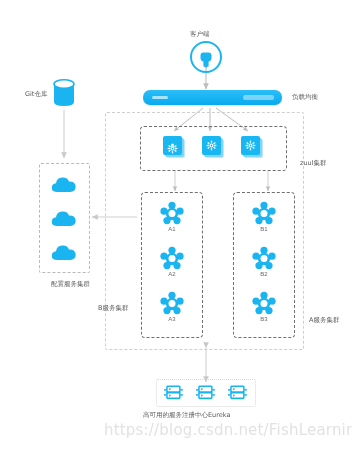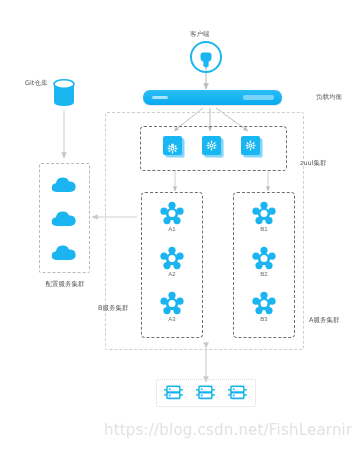--- a/index.html
+++ b/index.html
@@ -17,21 +17,21 @@
   
   .lbl{
     position:absolute;
     font-size:6.5px;
     color:#595959;
     line-height:8px;
     letter-spacing:0px;
     white-space:nowrap;
     font-family:"DejaVu Sans","Liberation Sans",sans-serif;
   }
-  .lbl.ctr{text-align:center;white-space:normal;}
+  .lbl.ctr{text-align:right;white-space:normal;}
   .node-lbl{
     position:absolute;
     font-size:6px;
     color:#6b6b6b;
     text-align:center;
     width:30px;
     line-height:7px;
     font-family:"Liberation Sans",sans-serif;
   }
 
@@ -111,21 +111,21 @@
       <path d="M10.5 10.5 L10.5 14.5 Q10.5 11.6 13.2 11.6 L18.8 11.6 Q21.5 11.6 21.5 14.5 L21.5 10.5
                L21.5 16.5 Q21.5 20.2 18.6 20.6 L18.6 25.4 L13.4 25.4 L13.4 20.6 Q10.5 20.2 10.5 16.5 Z" fill="#1ab5f1"></path>
       <rect x="14.7" y="20.2" width="2.6" height="6.4" fill="#1ab5f1"></rect>
     </svg>
   </div>
 
   <div class="lb-bar" data-name="load-balancer-bar-icon" style="left:143px;top:90px;width:139px;height:15px;">
     <div class="lb-seg" style="left:9px;top:6px;width:16px;height:3px;"></div>
     <div class="lb-seg2" style="left:100px;top:5px;width:31px;height:5px;"></div>
   </div>
-  <div class="lbl" data-name="load-balancer-label" style="left:292px;top:93px;margin-left:24px;">负载均衡</div>
+  <div class="lbl" data-name="load-balancer-label" style="left:292px;top:93px;">负载均衡</div>
 
   <div class="dbox light" data-name="platform-outer-boundary" style="left:105px;top:112px;width:199px;height:238px;"></div>
 
   <div class="dbox dark" data-name="zuul-cluster-boundary" style="left:140px;top:126px;width:147px;height:45px;"></div>
 
   <div class="gear-card" data-name="zuul-node-1" style="left:163px;top:136px;">
     <div class="back2"></div>
       <div class="back1"></div>
     <div class="front">
       <svg width="11" height="11" viewBox="0 0 24 24" data-name="gear-icon">
@@ -192,21 +192,21 @@
       </g>
     </svg>
   </div>
 
   <div class="abs" data-name="database-cylinder-icon" style="left:52px;top:78px;width:24px;height:30px;">
     <svg width="24" height="30" viewBox="0 0 24 30">
       <path d="M2 6 L2 24 Q2 28 12 28 Q22 28 22 24 L22 6 Z" fill="#1ab5f1"></path>
       <ellipse cx="12" cy="6" rx="10" ry="4.2" fill="#ffffff" stroke="#1ab5f1" stroke-width="1.6"></ellipse>
     </svg>
   </div>
-  <div class="lbl" data-name="git-repo-label" style="left:25px;top:79px;">Git仓库</div>
+  <div class="lbl" data-name="git-repo-label" style="left:25px;top:90px;">Git仓库</div>
 
   <div class="dbox" data-name="config-cluster-boundary" style="left:39px;top:163px;width:51px;height:110px;"></div>
 
   <div class="abs" data-name="config-node-1" style="left:51px;top:176px;">
     <svg width="26" height="17" viewBox="0 0 26 17" data-name="cloud-icon">
       <path d="M6.6 16 Q0.6 16 0.8 11.4 Q1 7.6 5 7.2 Q5.8 2 11.2 1.6 Q16.4 1.2 18 5.6 Q23.6 5.2 24.6 9.8 Q25.4 15.2 19.6 16 Z" fill="#1ab5f1"></path>
     </svg>
   </div>
   <div class="abs" data-name="config-node-2" style="left:51px;top:210px;">
     <svg width="26" height="17" viewBox="0 0 26 17" data-name="cloud-icon">
@@ -353,16 +353,17 @@
       <rect x="0" y="11.2" width="2.6" height="1.5" fill="#1ab5f1"></rect>
       <rect x="16.3" y="6.1" width="2.6" height="1.5" fill="#1ab5f1"></rect>
       <rect x="16.3" y="11.2" width="2.6" height="1.5" fill="#1ab5f1"></rect>
       <rect x="3.7" y="4.1" width="11.4" height="4.2" rx="0.7" fill="#ffffff"></rect>
       <rect x="3.7" y="10.4" width="11.4" height="4.2" rx="0.7" fill="#ffffff"></rect>
       <circle cx="5.8" cy="6.2" r="0.9" fill="#1ab5f1"></circle>
       <circle cx="5.8" cy="12.5" r="0.9" fill="#1ab5f1"></circle>
     </svg>
   </div>
 
+  <div class="lbl" data-name="eureka-label" style="left:143px;top:411px;">高可用的服务注册中心Eureka</div>
 
   <div class="wm" data-name="watermark" style="left:104px;top:421px;">https://blog.csdn.net/FishLearning</div>
 
 </div>
 
 </body></html>

